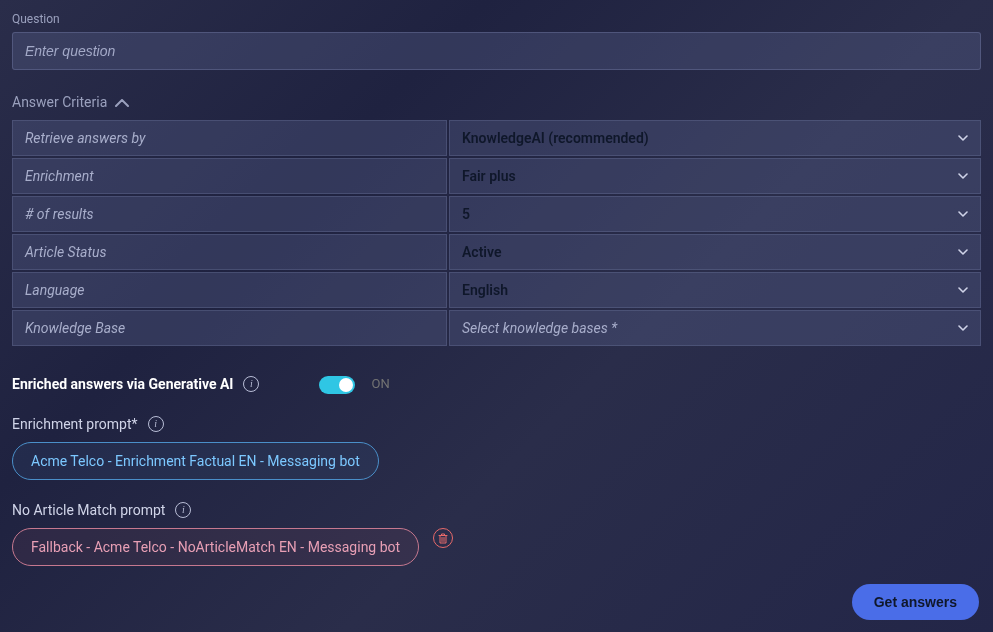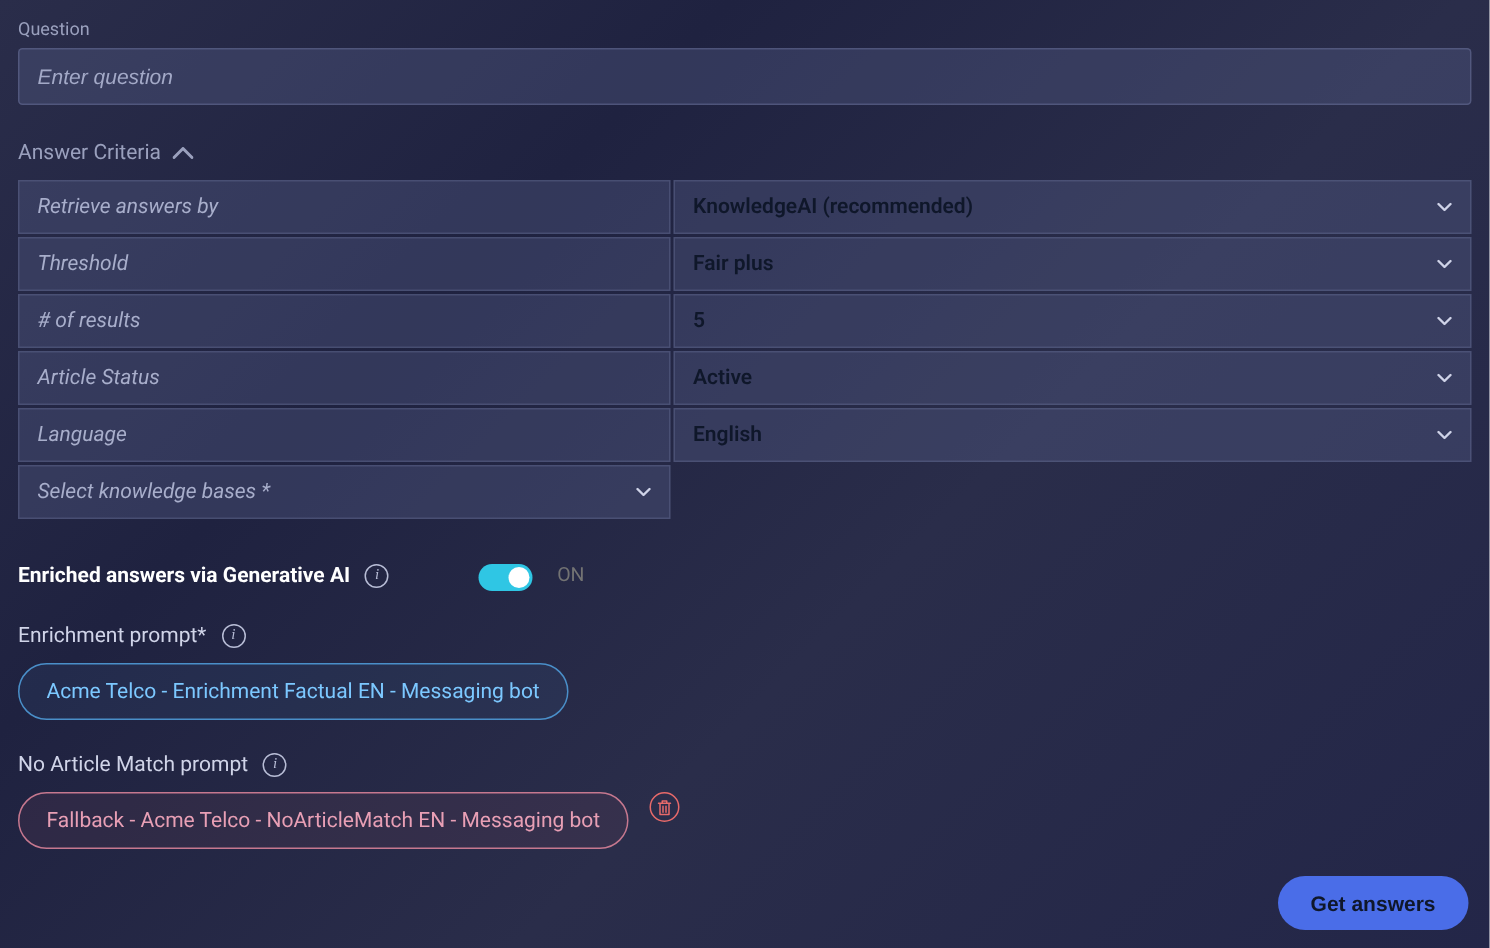--- a/index.html
+++ b/index.html
@@ -199,21 +199,21 @@
   <div class="criteria-label">Retrieve answers by</div>
   <div class="criteria-value">
     <span>KnowledgeAI (recommended)</span>
     <span class="chevron-down">
         <svg viewBox="0 0 10 6">
           <path d="M1 1 L5 5 L9 1" stroke="#cfd3e8" stroke-width="1.6" fill="none" stroke-linecap="round" stroke-linejoin="round"></path>
         </svg>
       </span>
   </div>
 
-  <div class="criteria-label">Threshold</div>
+  <div class="criteria-label">Enrichment</div>
   <div class="criteria-value">
     <span>Fair plus</span>
     <span class="chevron-down">
         <svg viewBox="0 0 10 6">
           <path d="M1 1 L5 5 L9 1" stroke="#cfd3e8" stroke-width="1.6" fill="none" stroke-linecap="round" stroke-linejoin="round"></path>
         </svg>
       </span>
   </div>
 
   <div class="criteria-label"># of results</div>
@@ -239,20 +239,21 @@
   <div class="criteria-label">Language</div>
   <div class="criteria-value">
     <span>English</span>
     <span class="chevron-down">
         <svg viewBox="0 0 10 6">
           <path d="M1 1 L5 5 L9 1" stroke="#cfd3e8" stroke-width="1.6" fill="none" stroke-linecap="round" stroke-linejoin="round"></path>
         </svg>
       </span>
   </div>
 
+  <div class="criteria-label">Knowledge Base</div>
   <div class="criteria-value placeholder">
     <span>Select knowledge bases *</span>
     <span class="chevron-down">
         <svg viewBox="0 0 10 6">
           <path d="M1 1 L5 5 L9 1" stroke="#cfd3e8" stroke-width="1.6" fill="none" stroke-linecap="round" stroke-linejoin="round"></path>
         </svg>
       </span>
   </div>
 
 </div>

